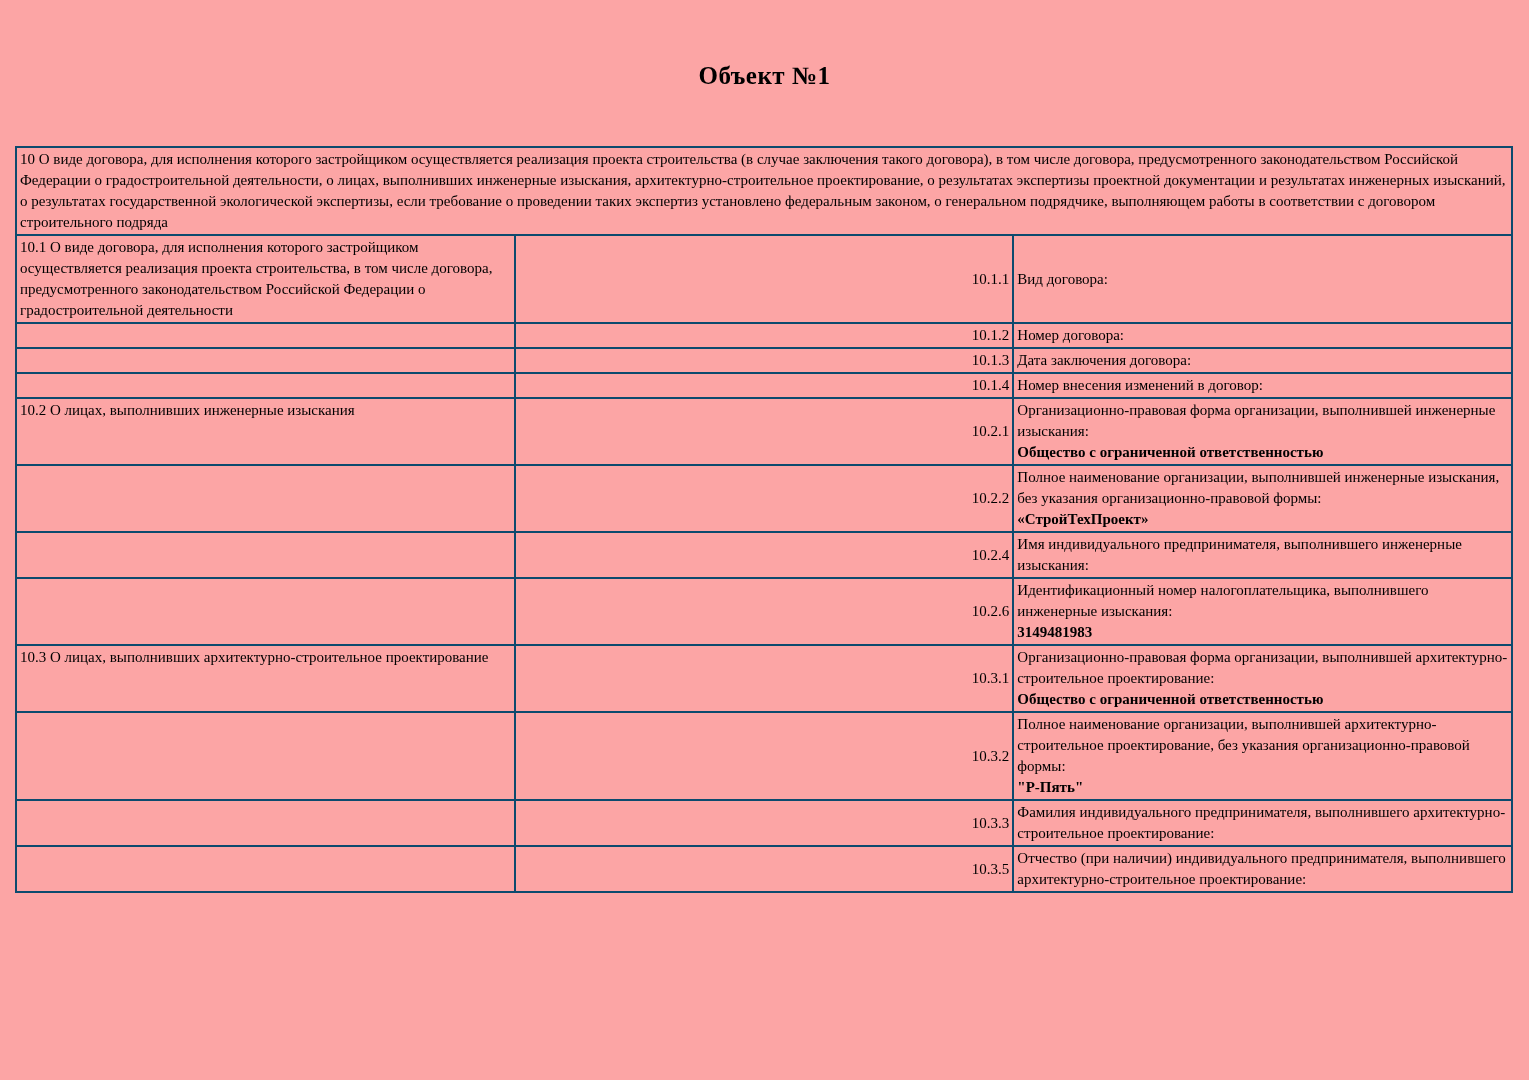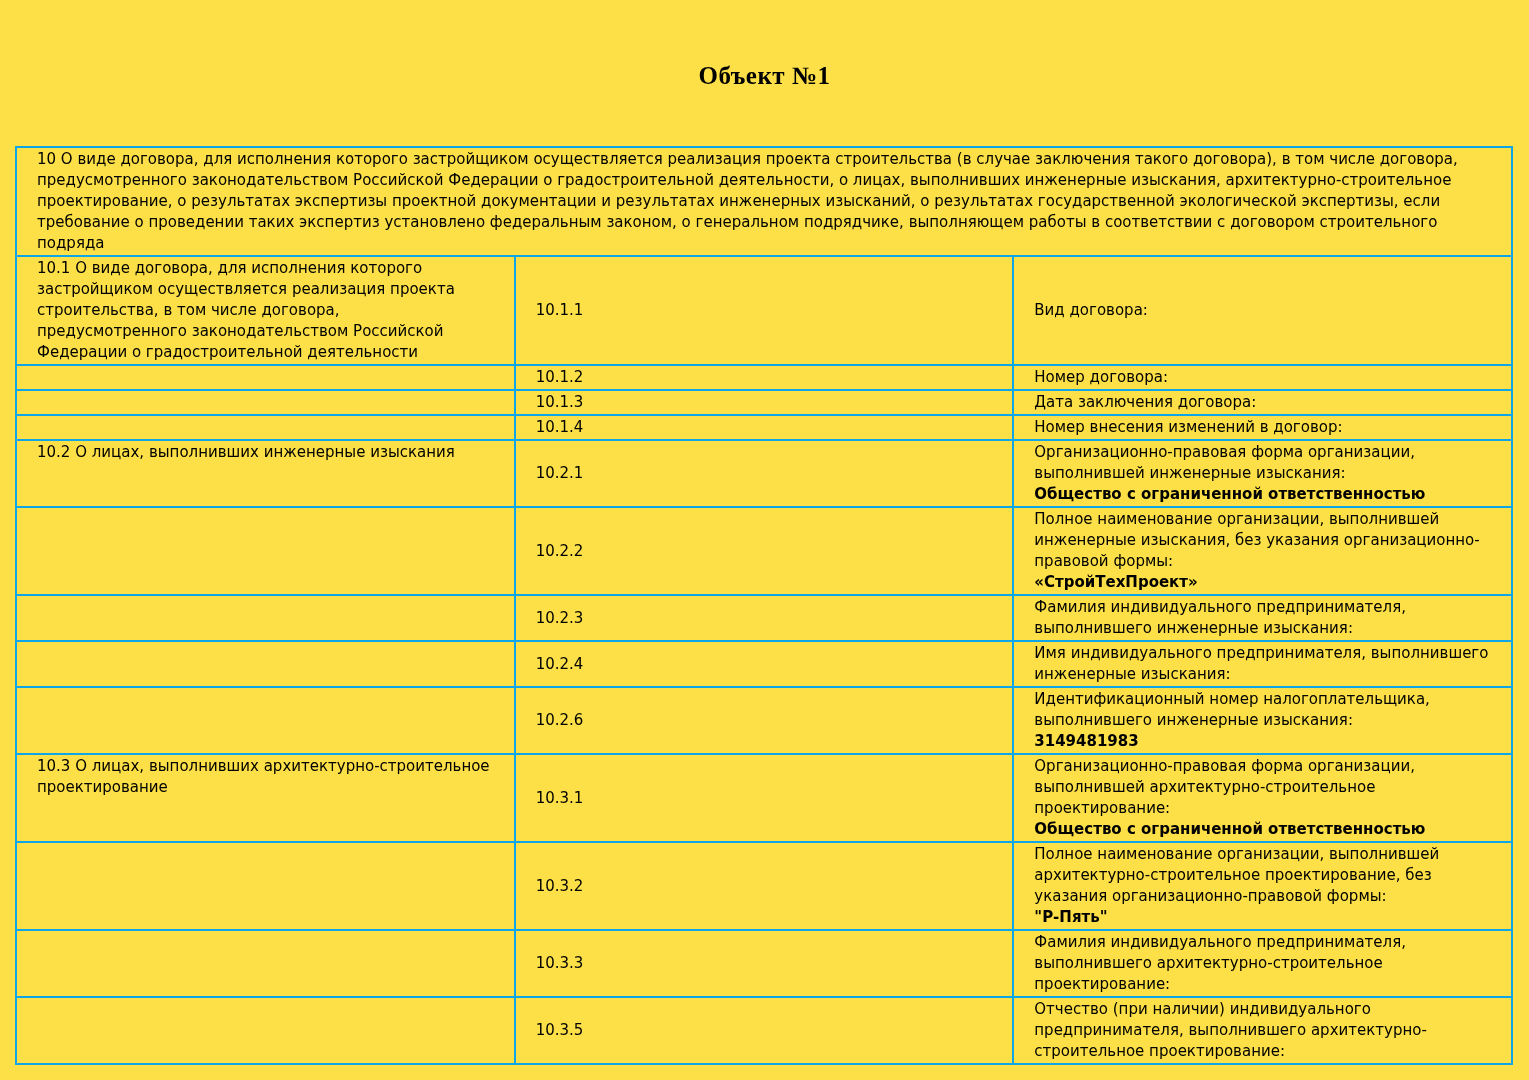--- a/index.html
+++ b/index.html
@@ -5,21 +5,21 @@
   html, body {
     margin: 0;
     padding: 0;
     background: #ffffff;
     color: #000000;
     font-family: "DejaVu Sans", "Liberation Sans", sans-serif;
   }
   .page {
     width: 1529px;
     height: 1080px;
-    background: #fde047;
+    background: #fca5a5;
     overflow: hidden;
     position: relative;
   }
   .doc-title {
     margin-top: 62px;
     text-align: center;
     font-family: "Liberation Serif", "DejaVu Serif", serif;
     font-weight: bold;
     font-size: 25px;
     letter-spacing: 0.5px;
@@ -27,33 +27,35 @@
   table.decl {
     border-collapse: collapse;
     table-layout: fixed;
     width: 1498px;
     margin-left: 15px;
     margin-top: 56px;
     font-size: 15px;
     line-height: 21px;
   }
   table.decl td {
-    border: 2px solid #0ea5e9;
-    padding: 1px 20px;
+    border: 2px solid #0c4a6e;
+    padding: 1px 3px;
     overflow: hidden;
+    font-family: Liberation Serif, serif;
   }
   td.col-section {
     width: 375px;
     vertical-align: top;
     margin-left: 32px;
   }
   td.col-num {
     width: 105px;
     vertical-align: middle;
     padding-left: 5px;
+    text-align: right;
   }
   td.col-content {
     vertical-align: middle;
     padding-left: 4px;
     margin-left: 8px;
   }
   td.header-cell {
     vertical-align: top;
     padding: 2px 4px;
   }
@@ -116,28 +118,20 @@
         <tr>
       <td class="col-section"></td>
       <td class="col-num">10.2.2</td>
       <td class="col-content">
         <div class="field-label">Полное наименование организации, выполнившей инженерные изыскания, без указания организационно-правовой формы:</div>
         <div class="field-value">«СтройТехПроект»</div>
       </td>
     </tr>
         <tr>
       <td class="col-section"></td>
-      <td class="col-num">10.2.3</td>
-      <td class="col-content">
-        <div class="field-label">Фамилия индивидуального предпринимателя, выполнившего инженерные изыскания:</div>
-
-      </td>
-    </tr>
-        <tr>
-      <td class="col-section"></td>
       <td class="col-num">10.2.4</td>
       <td class="col-content">
         <div class="field-label">Имя индивидуального предпринимателя, выполнившего инженерные изыскания:</div>
 
       </td>
     </tr>
         <tr>
       <td class="col-section"></td>
       <td class="col-num">10.2.6</td>
       <td class="col-content">

